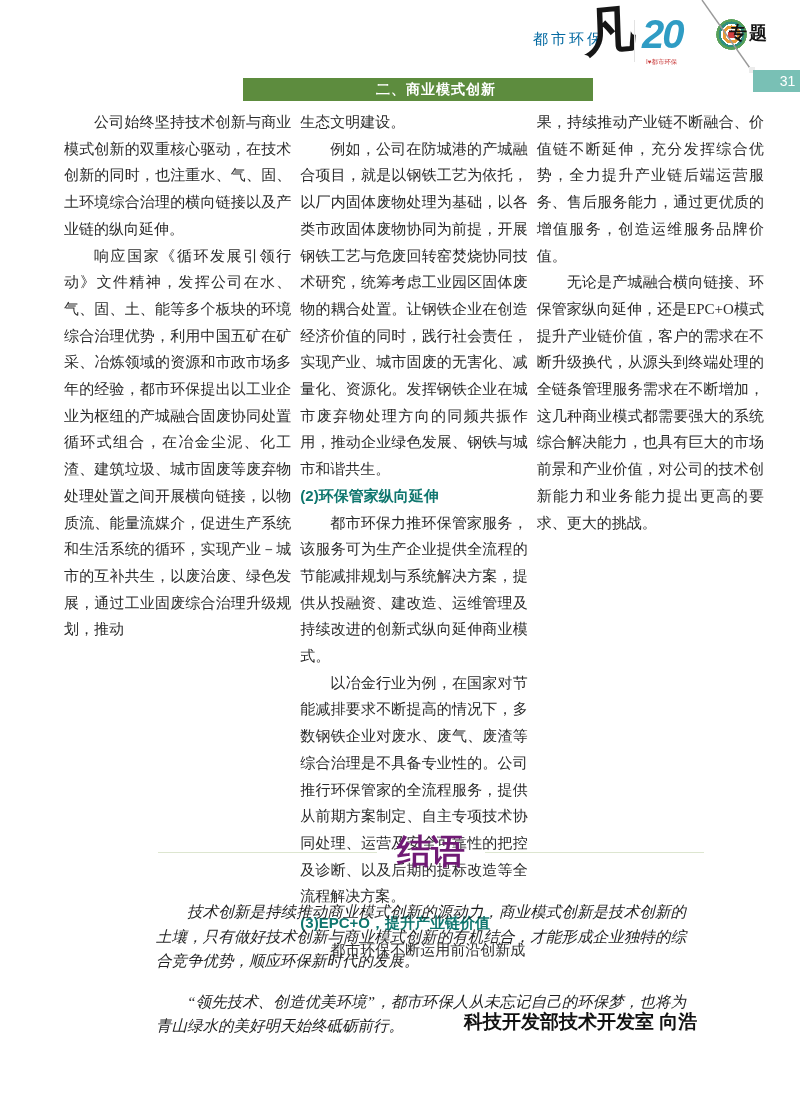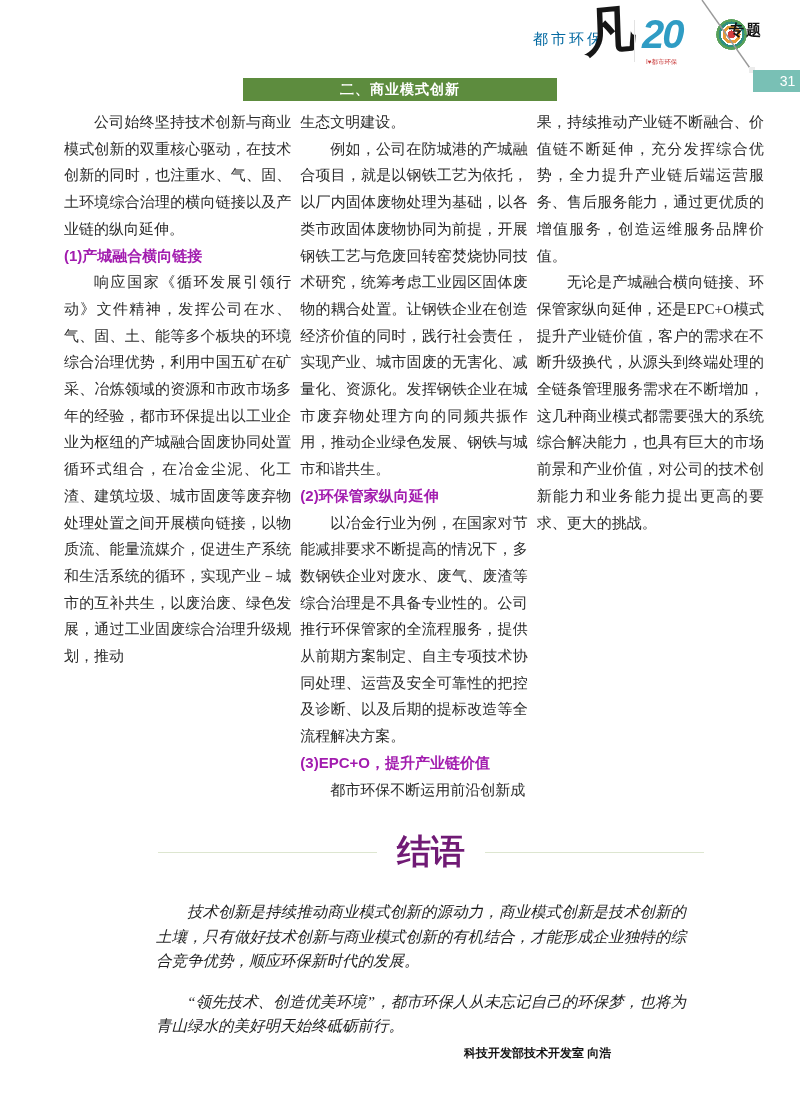--- a/index.html
+++ b/index.html
@@ -16,49 +16,49 @@
   .logo20 .two{font-family:"Liberation Sans",sans-serif;font-style:italic;font-weight:900;
                font-size:40px;line-height:1;color:#2f9cc4;letter-spacing:-2px;}
   .logo20 .zero{width:31px;height:31px;border-radius:50%;margin:5px 0 0 1px;
      background:radial-gradient(circle at 50% 50%,
        #d23f3f 0 4px,#ffffff 4px 6px,#e89b36 6px 9px,#ffffff 9px 10.5px,
        #2f8f7f 10.5px 13px,#57a05a 13px 15.5px,transparent 15.5px);}
   .logo-tagline{position:absolute;left:646px;top:58px;font-size:8px;color:#c93a3a;
                 font-family:"Liberation Sans",sans-serif;transform:scale(.8);transform-origin:left top;
                 white-space:nowrap;}
   .topic-label{position:absolute;left:729px;top:21px;font-family:"Liberation Sans",sans-serif;
-               font-size:15px;font-weight:bold;color:#141414;letter-spacing:2px;}
+               font-size:18px;font-weight:bold;color:#141414;letter-spacing:2px;}
   .diag-svg{position:absolute;left:688px;top:0;}
   .corner-square{position:absolute;left:749px;top:67px;width:6px;height:6px;background:#ececec;}
   .page-box{position:absolute;left:753px;top:70px;width:69px;height:22px;display:flex;
             align-items:center;justify-content:center;color:#ffffff;
             font-family:"Liberation Sans",sans-serif;font-size:14px;}
 
   
   .banner{position:absolute;left:243px;top:78px;width:314px;height:23px;display:flex;
           align-items:center;justify-content:center;color:#ffffff;
-          font-family:"Liberation Sans",sans-serif;font-size:14px;font-weight:bold;letter-spacing:1px;}
+          font-family:"Liberation Sans",sans-serif;font-size:14px;font-weight:bold;letter-spacing:1px;padding-left:36px;}
 
   
   .columns{position:absolute;left:64px;top:109px;width:700px;display:flex;gap:9px;}
   .col{flex:1;min-width:0;font-size:15px;line-height:26.7px;text-align:justify;color:#2b2b2b;}
   .col p{margin:0;text-indent:2em;}
   .col p.cont{text-indent:0;}
-  .col h3{margin:0;font-size:15px;line-height:26.7px;font-weight:bold;color:#a21caf;
+  .col h3{margin:0;font-size:15px;line-height:26.7px;font-weight:bold;color:#0f766e;
           font-family:"Liberation Sans",sans-serif;text-align:left;}
 
   
   .conclusion-head{position:absolute;left:158px;top:830px;width:546px;display:flex;align-items:center;}
   .conclusion-head .rule{flex:1;height:1px;background:#dde6d0;}
   .conclusion-head .title{margin:0 20px;font-size:34px;line-height:44px;font-weight:bold;color:#46892f;}
   .conclusion-body{position:absolute;left:140px;top:884px;width:562px;font-size:15.5px;
                    font-style:italic;line-height:24.5px;text-align:justify;color:#1f1f1f;}
   .conclusion-body p{margin:16px;text-indent:2em;}
   .byline{position:absolute;left:464px;top:1009px;font-family:"Liberation Sans",sans-serif;
-          font-size:12px;font-weight:bold;color:#111;margin-top:36px;}
+          font-size:19px;font-weight:bold;color:#111;}
 </style>
 </head>
 <body>
 
 <div class="page">
 
   <span class="brand">都市环保</span>
   <span class="calligraphy">凡</span>
   <div class="logo-divider"></div>
   <div class="logo20">
@@ -72,27 +72,27 @@
     <line x1="14" y1="0" x2="64" y2="71" stroke="#9a9a9a" stroke-width="1.4"></line>
   </svg>
   <div class="corner-square"></div>
   <div class="page-box" style="background: rgb(121, 192, 181);">31</div>
 
   <div class="banner" style="background: rgb(93, 140, 62);">二、商业模式创新</div>
 
   <div class="columns">
     <div class="col">
       <p>公司始终坚持技术创新与商业模式创新的双重核心驱动，在技术创新的同时，也注重水、气、固、土环境综合治理的横向链接以及产业链的纵向延伸。</p>
-      <h3>(1)产城融合横向链接</h3>
       <p>响应国家《循环发展引领行动》文件精神，发挥公司在水、气、固、土、能等多个板块的环境综合治理优势，利用中国五矿在矿采、冶炼领域的资源和市政市场多年的经验，都市环保提出以工业企业为枢纽的产城融合固废协同处置循环式组合，在冶金尘泥、化工渣、建筑垃圾、城市固废等废弃物处理处置之间开展横向链接，以物质流、能量流媒介，促进生产系统和生活系统的循环，实现产业－城市的互补共生，以废治废、绿色发展，通过工业固废综合治理升级规划，推动</p>
     </div>
     <div class="col">
       <p class="cont">生态文明建设。</p>
       <p>例如，公司在防城港的产城融合项目，就是以钢铁工艺为依托，以厂内固体废物处理为基础，以各类市政固体废物协同为前提，开展钢铁工艺与危废回转窑焚烧协同技术研究，统筹考虑工业园区固体废物的耦合处置。让钢铁企业在创造经济价值的同时，践行社会责任，实现产业、城市固废的无害化、减量化、资源化。发挥钢铁企业在城市废弃物处理方向的同频共振作用，推动企业绿色发展、钢铁与城市和谐共生。</p>
       <h3>(2)环保管家纵向延伸</h3>
+      <p>都市环保力推环保管家服务，该服务可为生产企业提供全流程的节能减排规划与系统解决方案，提供从投融资、建改造、运维管理及持续改进的创新式纵向延伸商业模式。</p>
       <p>以冶金行业为例，在国家对节能减排要求不断提高的情况下，多数钢铁企业对废水、废气、废渣等综合治理是不具备专业性的。公司推行环保管家的全流程服务，提供从前期方案制定、自主专项技术协同处理、运营及安全可靠性的把控及诊断、以及后期的提标改造等全流程解决方案。</p>
       <h3>(3)EPC+O，提升产业链价值</h3>
       <p>都市环保不断运用前沿创新成</p>
     </div>
     <div class="col">
       <p class="cont">果，持续推动产业链不断融合、价值链不断延伸，充分发挥综合优势，全力提升产业链后端运营服务、售后服务能力，通过更优质的增值服务，创造运维服务品牌价值。</p>
       <p>无论是产城融合横向链接、环保管家纵向延伸，还是EPC+O模式提升产业链价值，客户的需求在不断升级换代，从源头到终端处理的全链条管理服务需求在不断增加，这几种商业模式都需要强大的系统综合解决能力，也具有巨大的市场前景和产业价值，对公司的技术创新能力和业务能力提出更高的要求、更大的挑战。</p>
     </div>
   </div>
 

